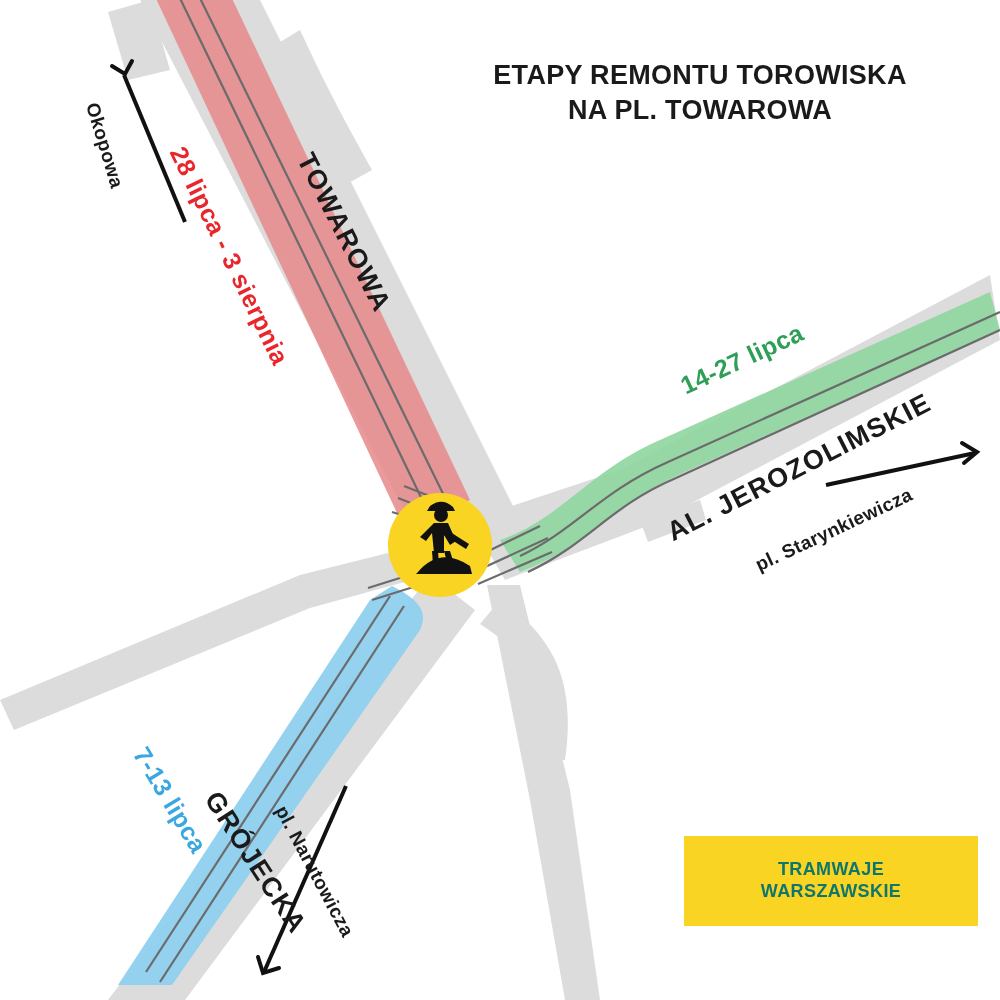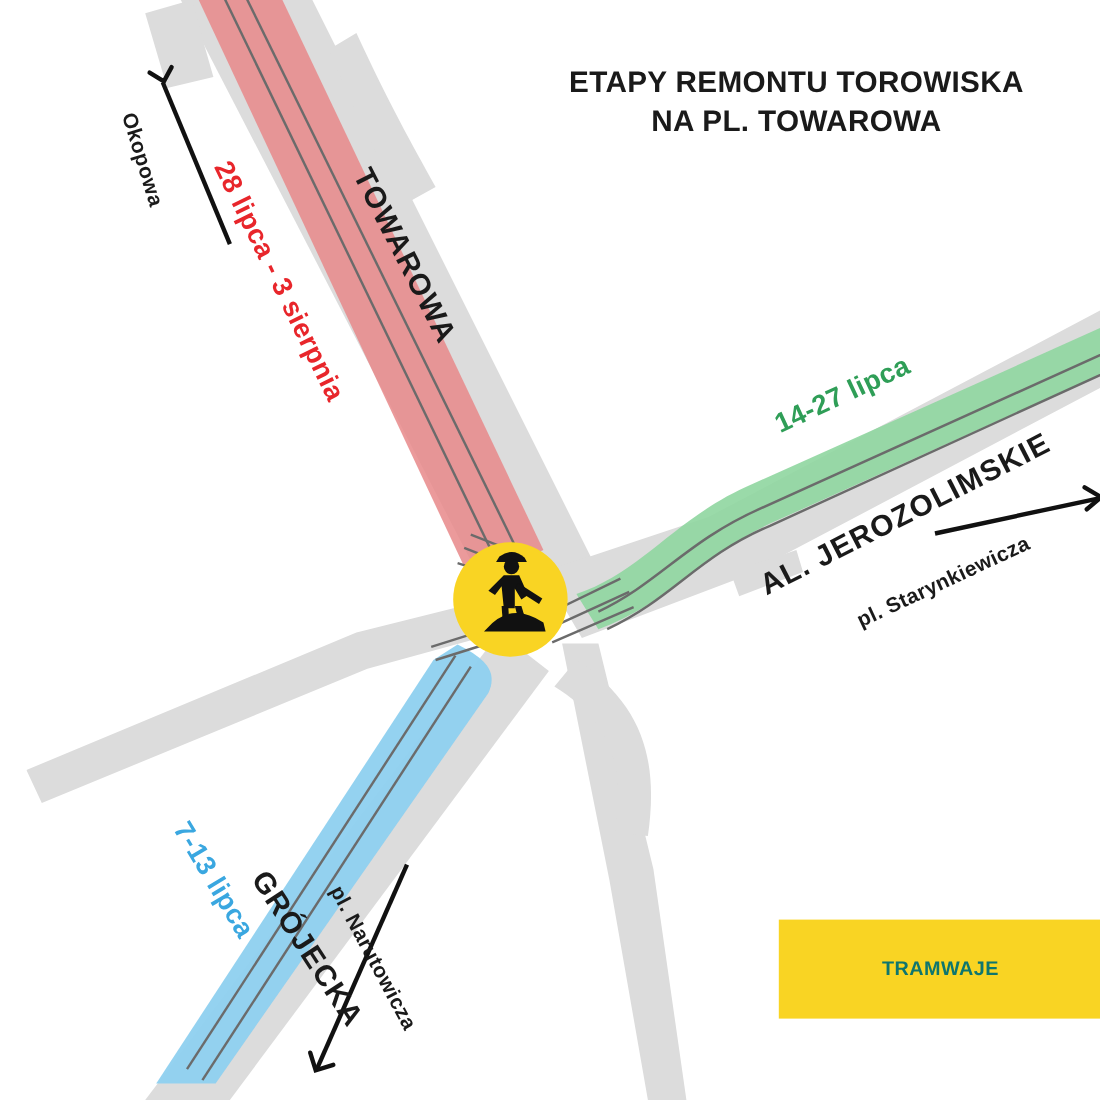--- a/index.html
+++ b/index.html
@@ -8,21 +8,20 @@
     width: 1000px; height: 1000px;
     background: #ffffff;
     font-family: "Liberation Sans", sans-serif;
     overflow: hidden;
   }
   #map-root {
     position: relative;
     width: 844px;
     height: 1000px;
     background: #ffffff;
-    margin-left: 24px;
   }
   svg#map-canvas {
     position: absolute;
     left: 0; top: 0;
     width: 1000px;
     height: 1000px;
   }
   .title-block {
     position: absolute;
     left: 440px;
@@ -192,15 +191,16 @@
   <div class="maplabel small-street" style="left:290px; top:802px; transform: rotate(62deg);">pl. Narutowicza</div>
 
   <div class="maplabel phase phase-red" style="left:190px; top:142px; transform: rotate(64deg);">28 lipca - 3 sierpnia</div>
 
   <div class="maplabel phase phase-green" style="left:676px; top:374px; transform: rotate(-25deg);">14-27 lipca</div>
 
   <div class="maplabel phase phase-blue" style="left:152px; top:742px; transform: rotate(59deg);">7-13 lipca</div>
 
   <div class="logo-badge">
     <span>TRAMWAJE</span>
+    <span>WARSZAWSKIE</span>
   </div>
 
 </div>
 
 </body></html>

